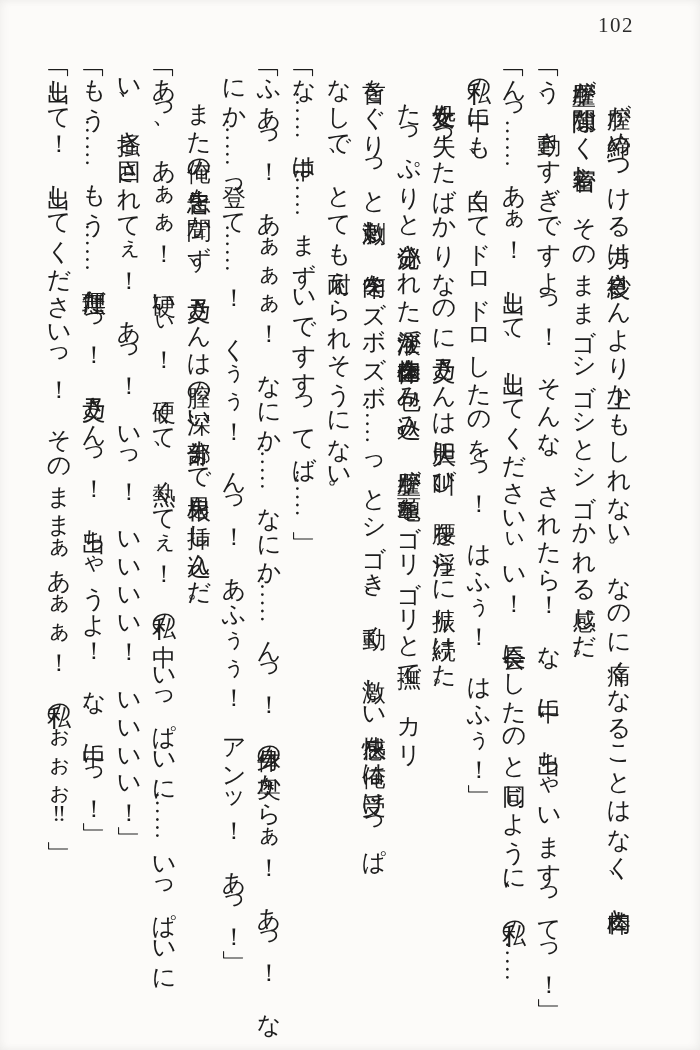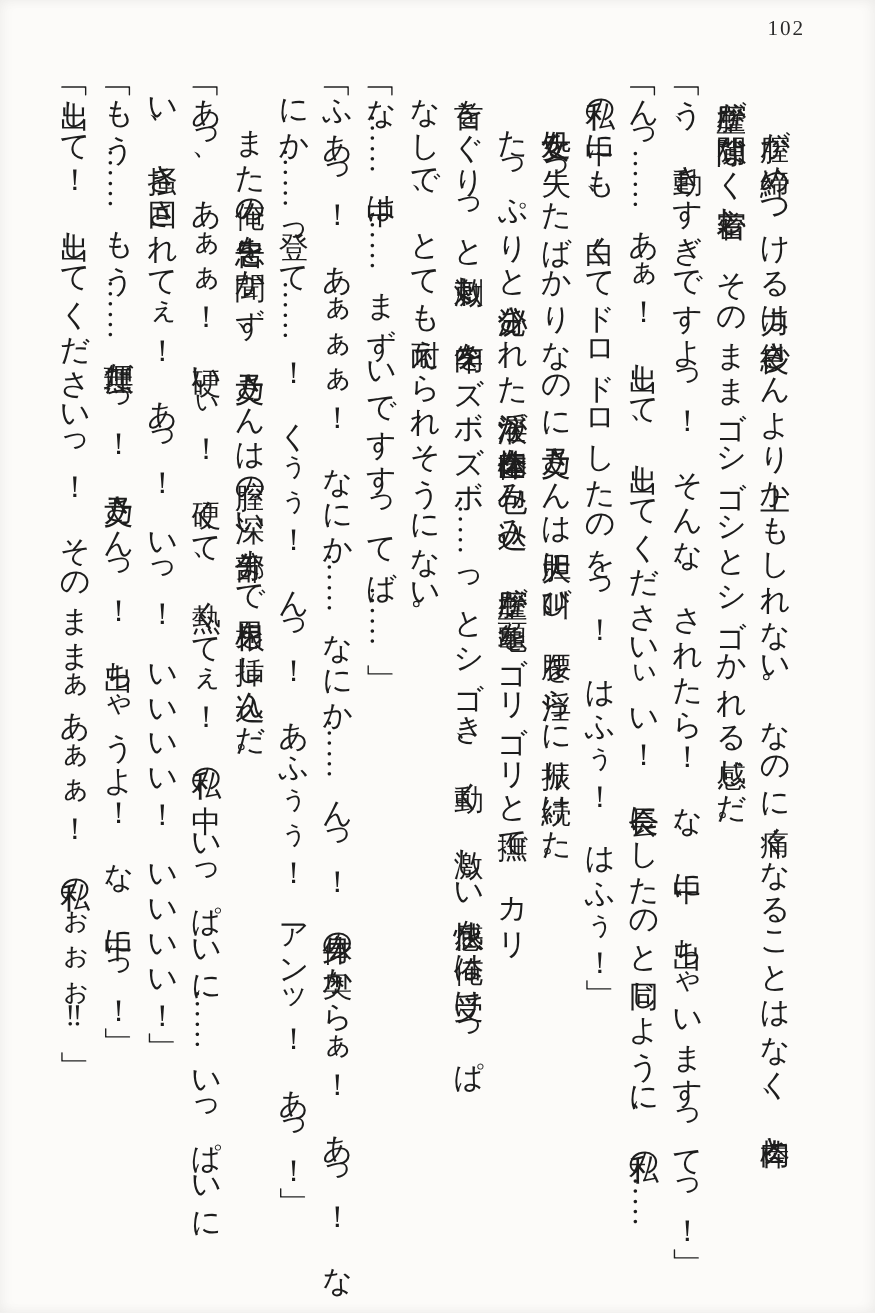--- a/index.html
+++ b/index.html
@@ -12,23 +12,23 @@
     width: 700px;
     height: 1050px;
     margin: 0 auto;
     background: #fcfbf9;
     box-shadow: inset 3px 0 10px rgba(0,0,0,0.035), inset -3px 0 10px rgba(0,0,0,0.045);
     overflow: hidden;
   }
   .page-number {
     position: absolute;
     top: 13px;
-    right: 56px;
+    right: 66px;
     font-family: "Liberation Serif", "DejaVu Serif", serif;
-    font-size: 17px;
+    font-size: 21px;
     letter-spacing: 1.5px;
     color: #2b2b2b;
   }
   .text-block {
     position: absolute;
     top: 62px;
     right: 64px;
     height: 984px;
     writing-mode: vertical-rl;
     text-orientation: mixed;

